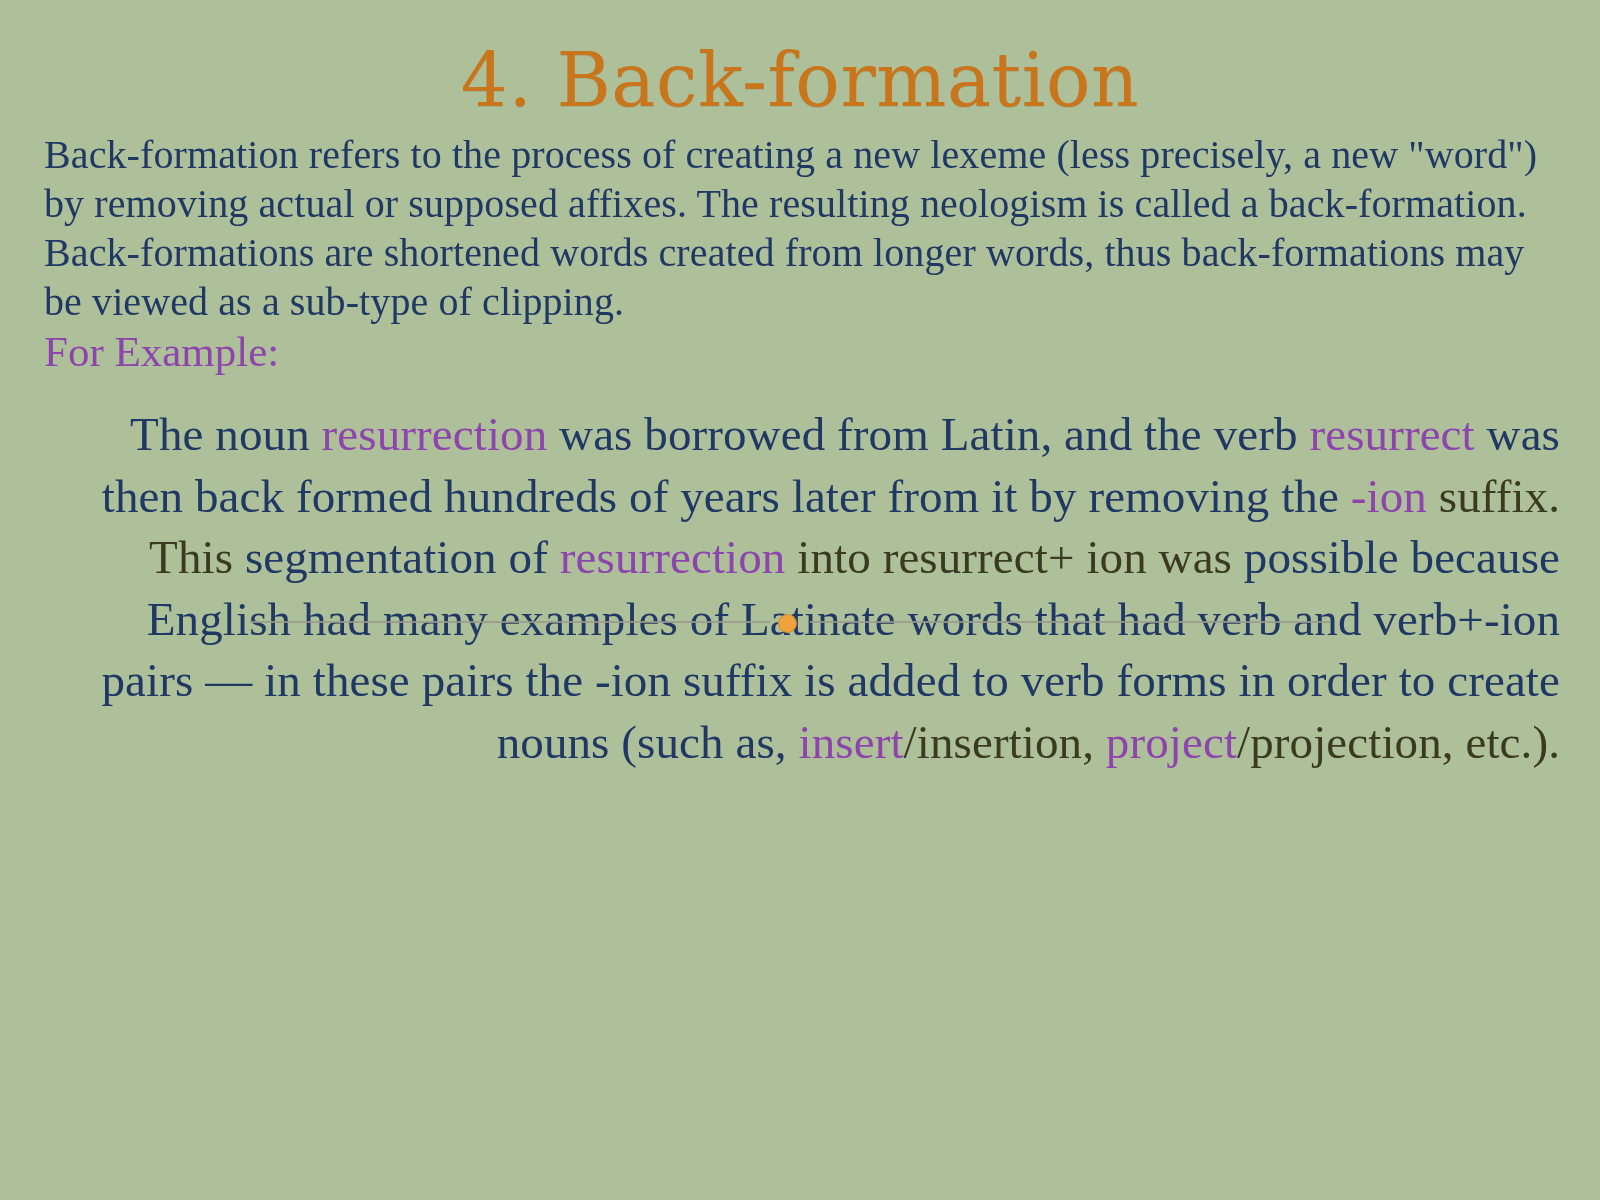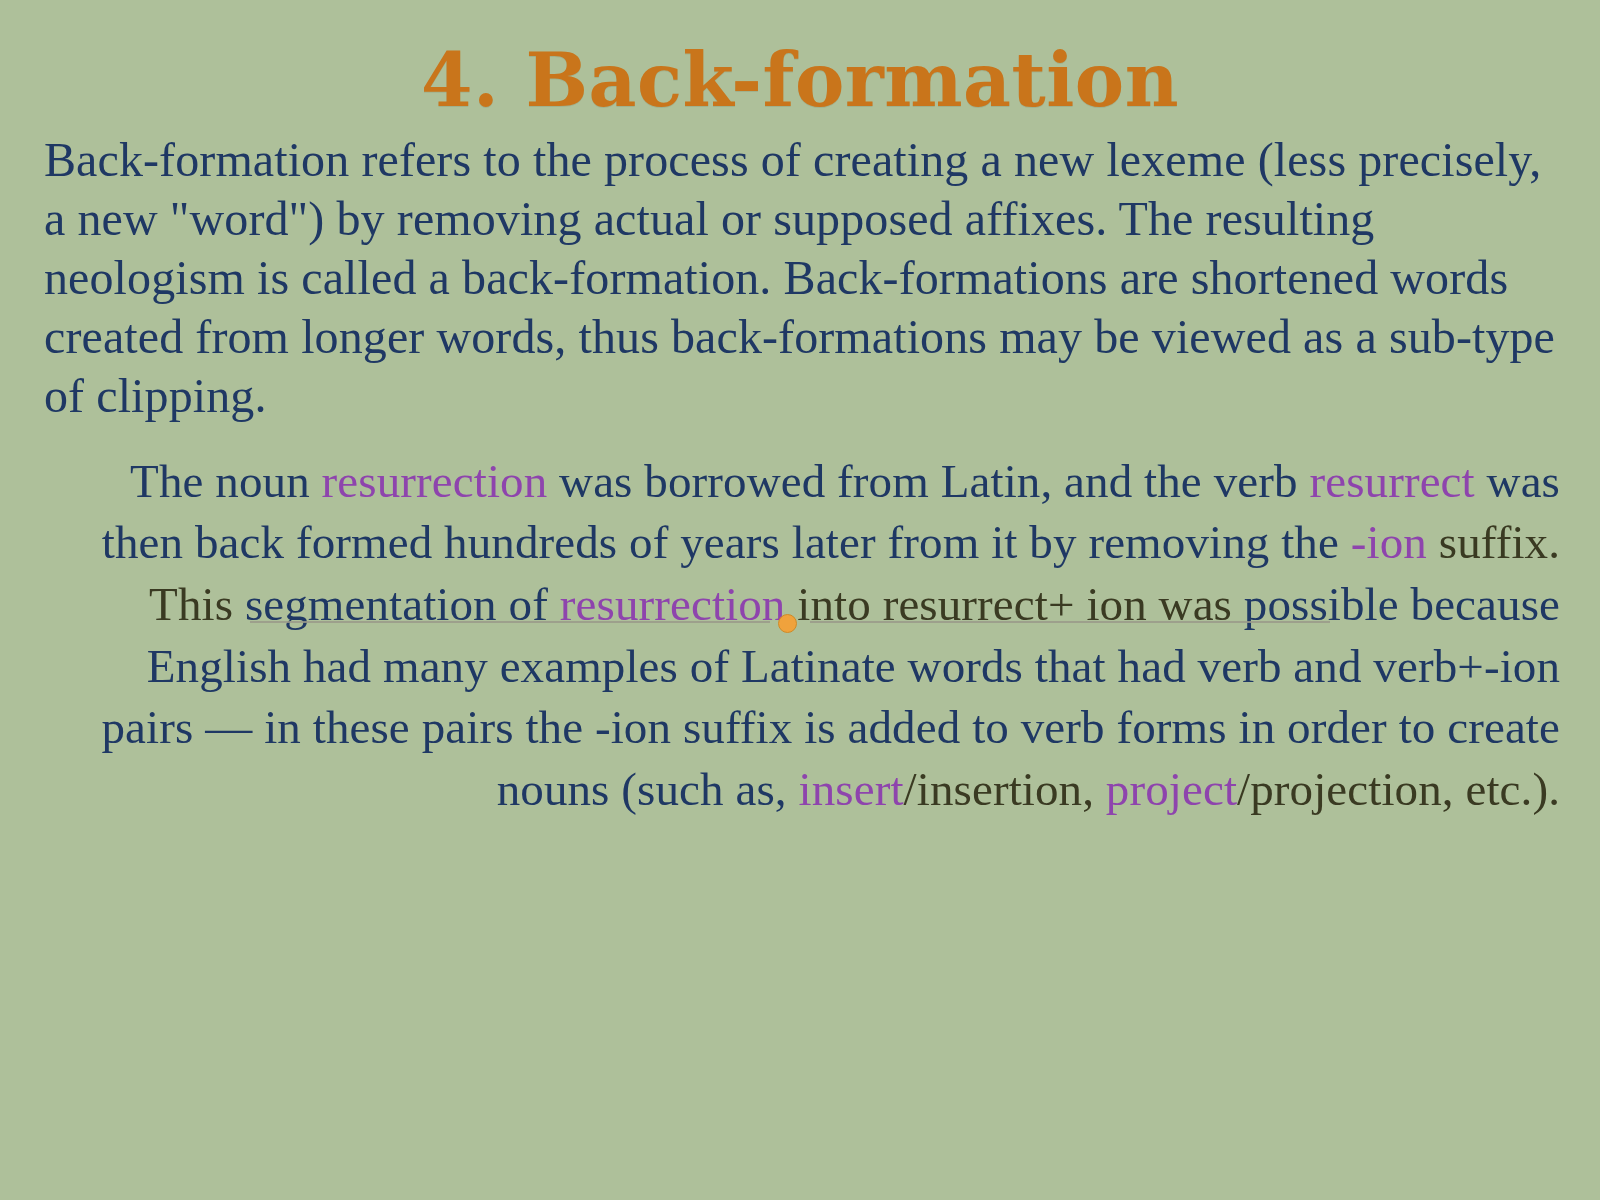--- a/index.html
+++ b/index.html
@@ -16,39 +16,39 @@
   .slide {
     position: relative;
     width: 1600px;
     height: 1200px;
     box-sizing: border-box;
   }
   .slide-title {
     text-align: center;
     font-family: "DejaVu Serif", serif;
     font-size: 74px;
-    font-weight: bold;
+    font-weight: normal;
     color: #c9751b;
     letter-spacing: 0.5px;
     padding-top: 42px;
     line-height: 1.05;
     text-shadow: 0 1px 0 rgba(0,0,0,0.08);
   }
   .body-block {
     padding: 10px 40px 0 44px;
   }
   p.para {
     margin: 0;
     color: #1f3864;
     font-size: 45px;
     line-height: 1.22;
     letter-spacing: 0.1px;
   }
   p.para-intro {
-    font-size: 48px;
+    font-size: 40px;
     line-height: 1.23;
   }
   .example-label {
     color: #8e44ad;
     font-size: 43px;
     line-height: 1.2;
     margin: 0;
   }
   p.para-main {
     margin-top: 26px;
@@ -101,20 +101,21 @@
 <body>
 
 <div class="slide">
 
   <div class="slide-title">4. Back-formation</div>
 
   <div class="body-block">
 
     <p class="para para-intro">Back-formation refers to the process of creating a new lexeme (less precisely, a new "word") by removing actual or supposed affixes. The resulting neologism is called a back-formation. Back-formations are shortened words created from longer words, thus back-formations may be viewed as a sub-type of clipping.</p>
 
+    <p class="example-label">For Example:</p>
 
     <p class="para para-main"><span>The noun </span><span class="kw">resurrection</span><span> was borrowed from Latin, and the verb </span><span class="kw">resurrect</span><span> was then back formed hundreds of years later from it by removing the </span><span class="kw">-ion</span><span class="dark"> suffix. This</span><span> segmentation of </span><span class="kw">resurrection</span><span class="dark"> into resurrect+ ion was</span><span> possible because English had many examples of Latinate words that had verb and verb+-ion pairs — in these pairs the -ion suffix is added to verb forms in order to create nouns (such as, </span><span class="kw">insert</span><span class="dark">/insertion, </span><span class="kw">project</span><span class="dark">/projection, etc.).</span></p>
 
   </div>
 
   <div class="connector">
     <div class="line left"></div>
     <div class="dot"></div>
     <div class="line right"></div>
   </div>

